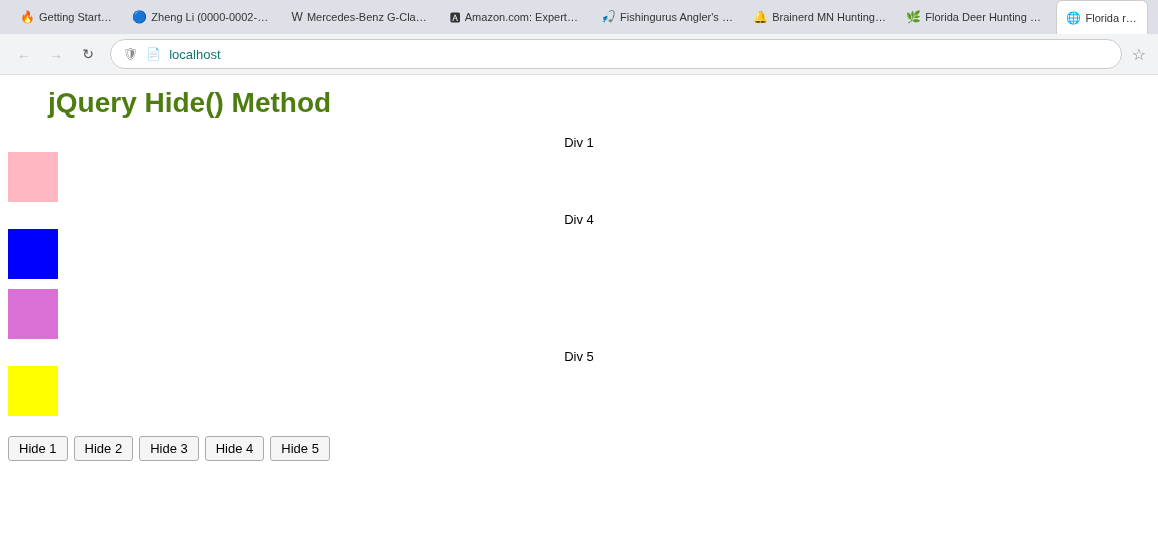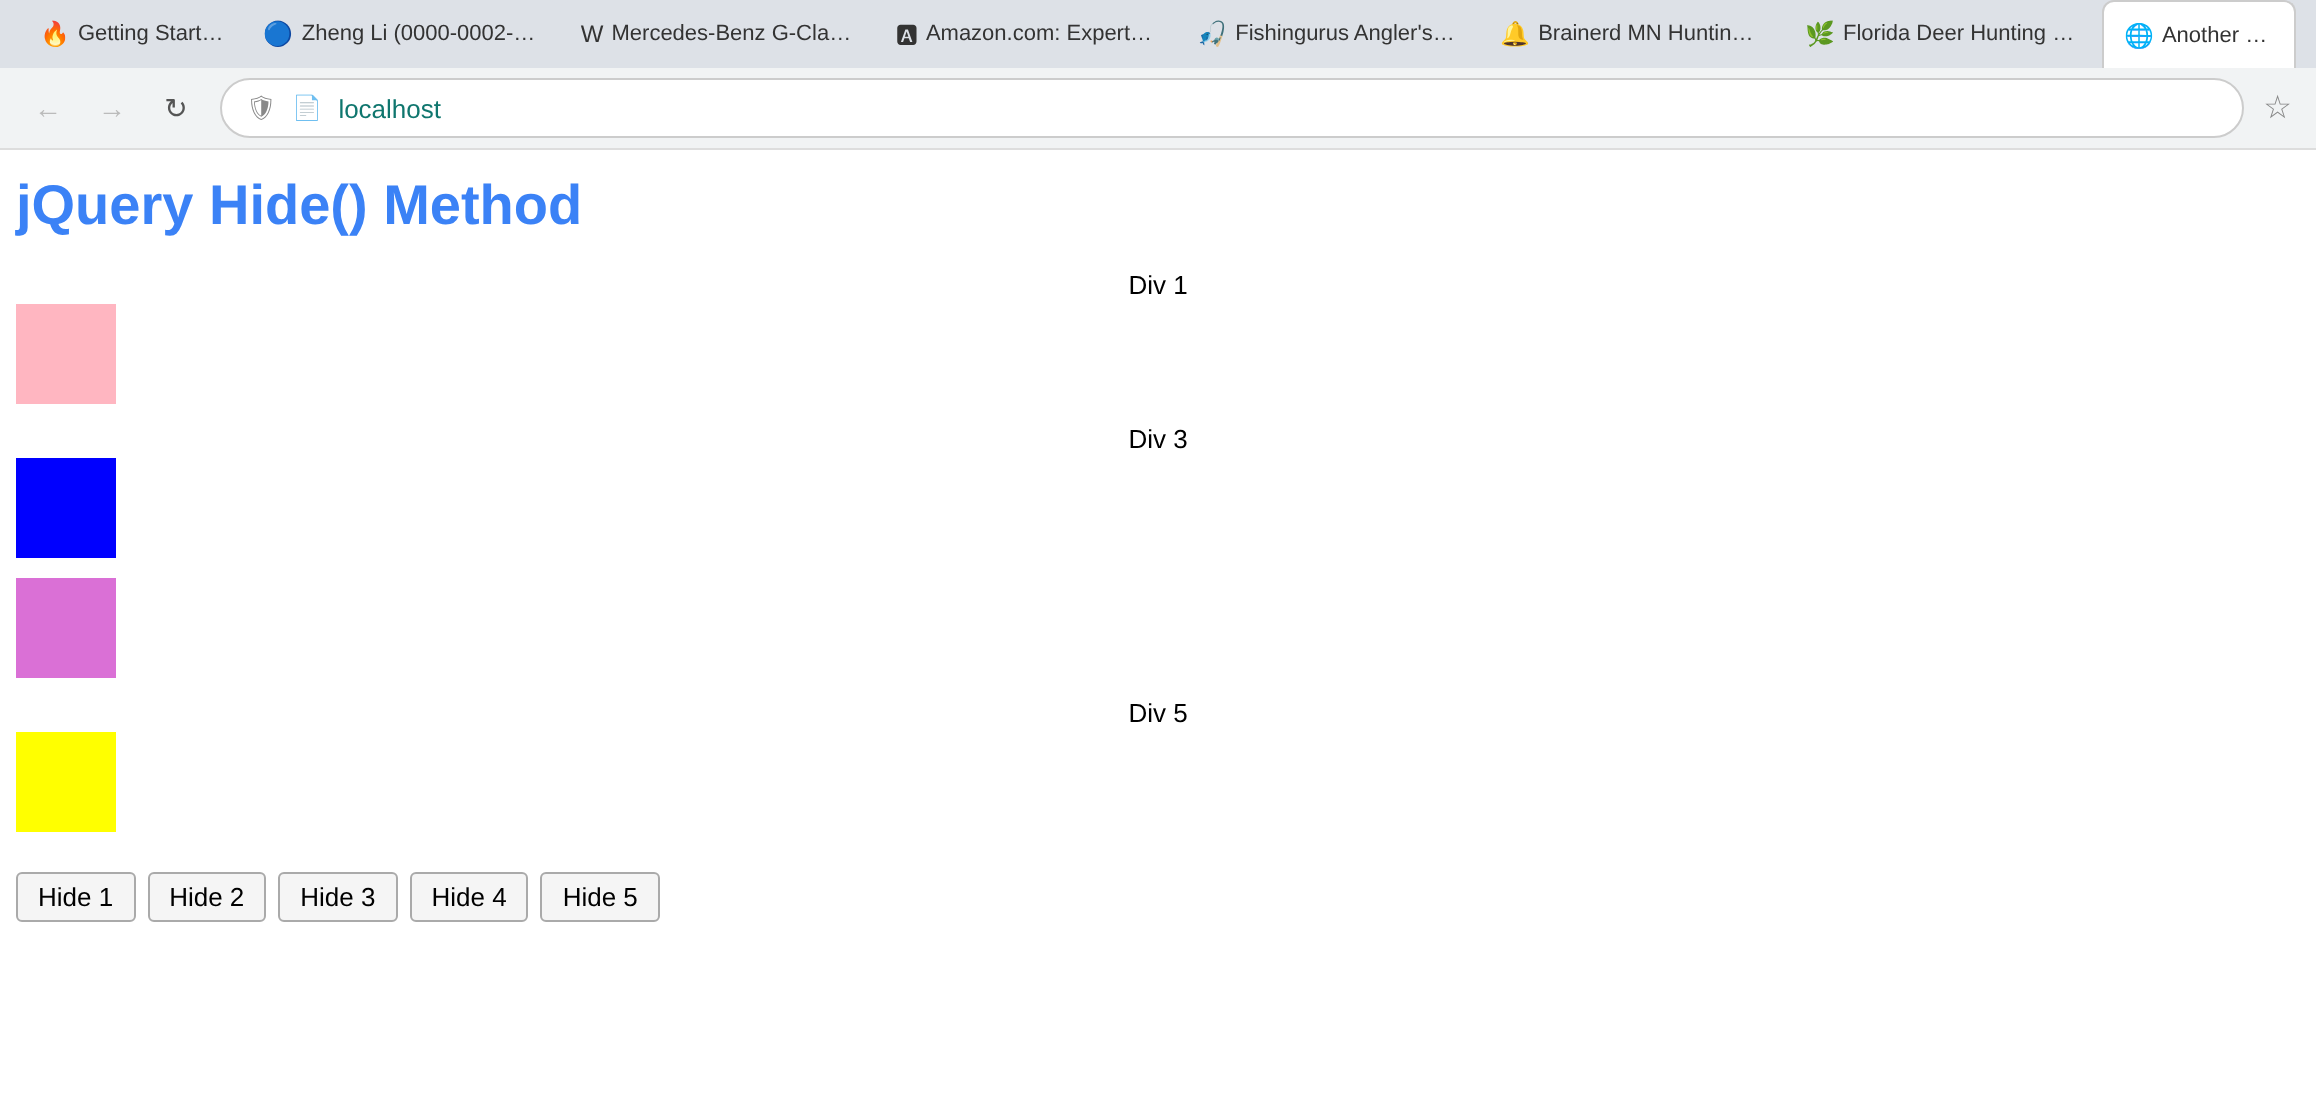--- a/index.html
+++ b/index.html
@@ -138,21 +138,22 @@
 
     
     .page-content {
       padding: 12px 8px;
     }
 
     .page-title {
       font-size: 28px;
       font-weight: bold;
       margin-bottom: 16px;
-      color: #3b82f6;
+      color: #4d7c0f;
+      margin-left: 40px;
     }
 
     .div-block {
       margin-bottom: 10px;
       text-align: center;
     }
 
     .div-label {
       font-size: 13px;
       color: #000;
@@ -210,21 +211,21 @@
       <div class="tab">
         <span class="tab-favicon">🔔</span>
         <span class="tab-label">Brainerd MN Hunting ...</span>
       </div>
       <div class="tab">
         <span class="tab-favicon">🌿</span>
         <span class="tab-label">Florida Deer Hunting S...</span>
       </div>
       <div class="tab active">
         <span class="tab-favicon">🌐</span>
-        <span class="tab-label">Another res</span>
+        <span class="tab-label">Florida res</span>
       </div>
     </div>
 
   <div class="browser-toolbar">
     <div class="nav-buttons">
       <button class="nav-btn disabled">←</button>
       <button class="nav-btn disabled">→</button>
       <button class="nav-btn">↻</button>
     </div>
     <div class="address-bar-container">
@@ -238,21 +239,21 @@
 
 <div class="page-content">
   <h1 class="page-title">jQuery Hide() Method</h1>
 
   <div id="divs-container">
       <div class="div-block">
         <div class="div-label">Div 1</div>
         <div class="colored-box" style="background-color: rgb(255, 182, 193);"></div>
       </div>
       <div class="div-block">
-        <div class="div-label">Div 3</div>
+        <div class="div-label">Div 4</div>
         <div class="colored-box" style="background-color: rgb(0, 0, 255);"></div>
       </div>
       <div class="div-block">
         <div class="colored-box" style="background-color: rgb(218, 112, 214);"></div>
       </div>
       <div class="div-block">
         <div class="div-label">Div 5</div>
         <div class="colored-box" style="background-color: rgb(255, 255, 0);"></div>
       </div>
     </div>

